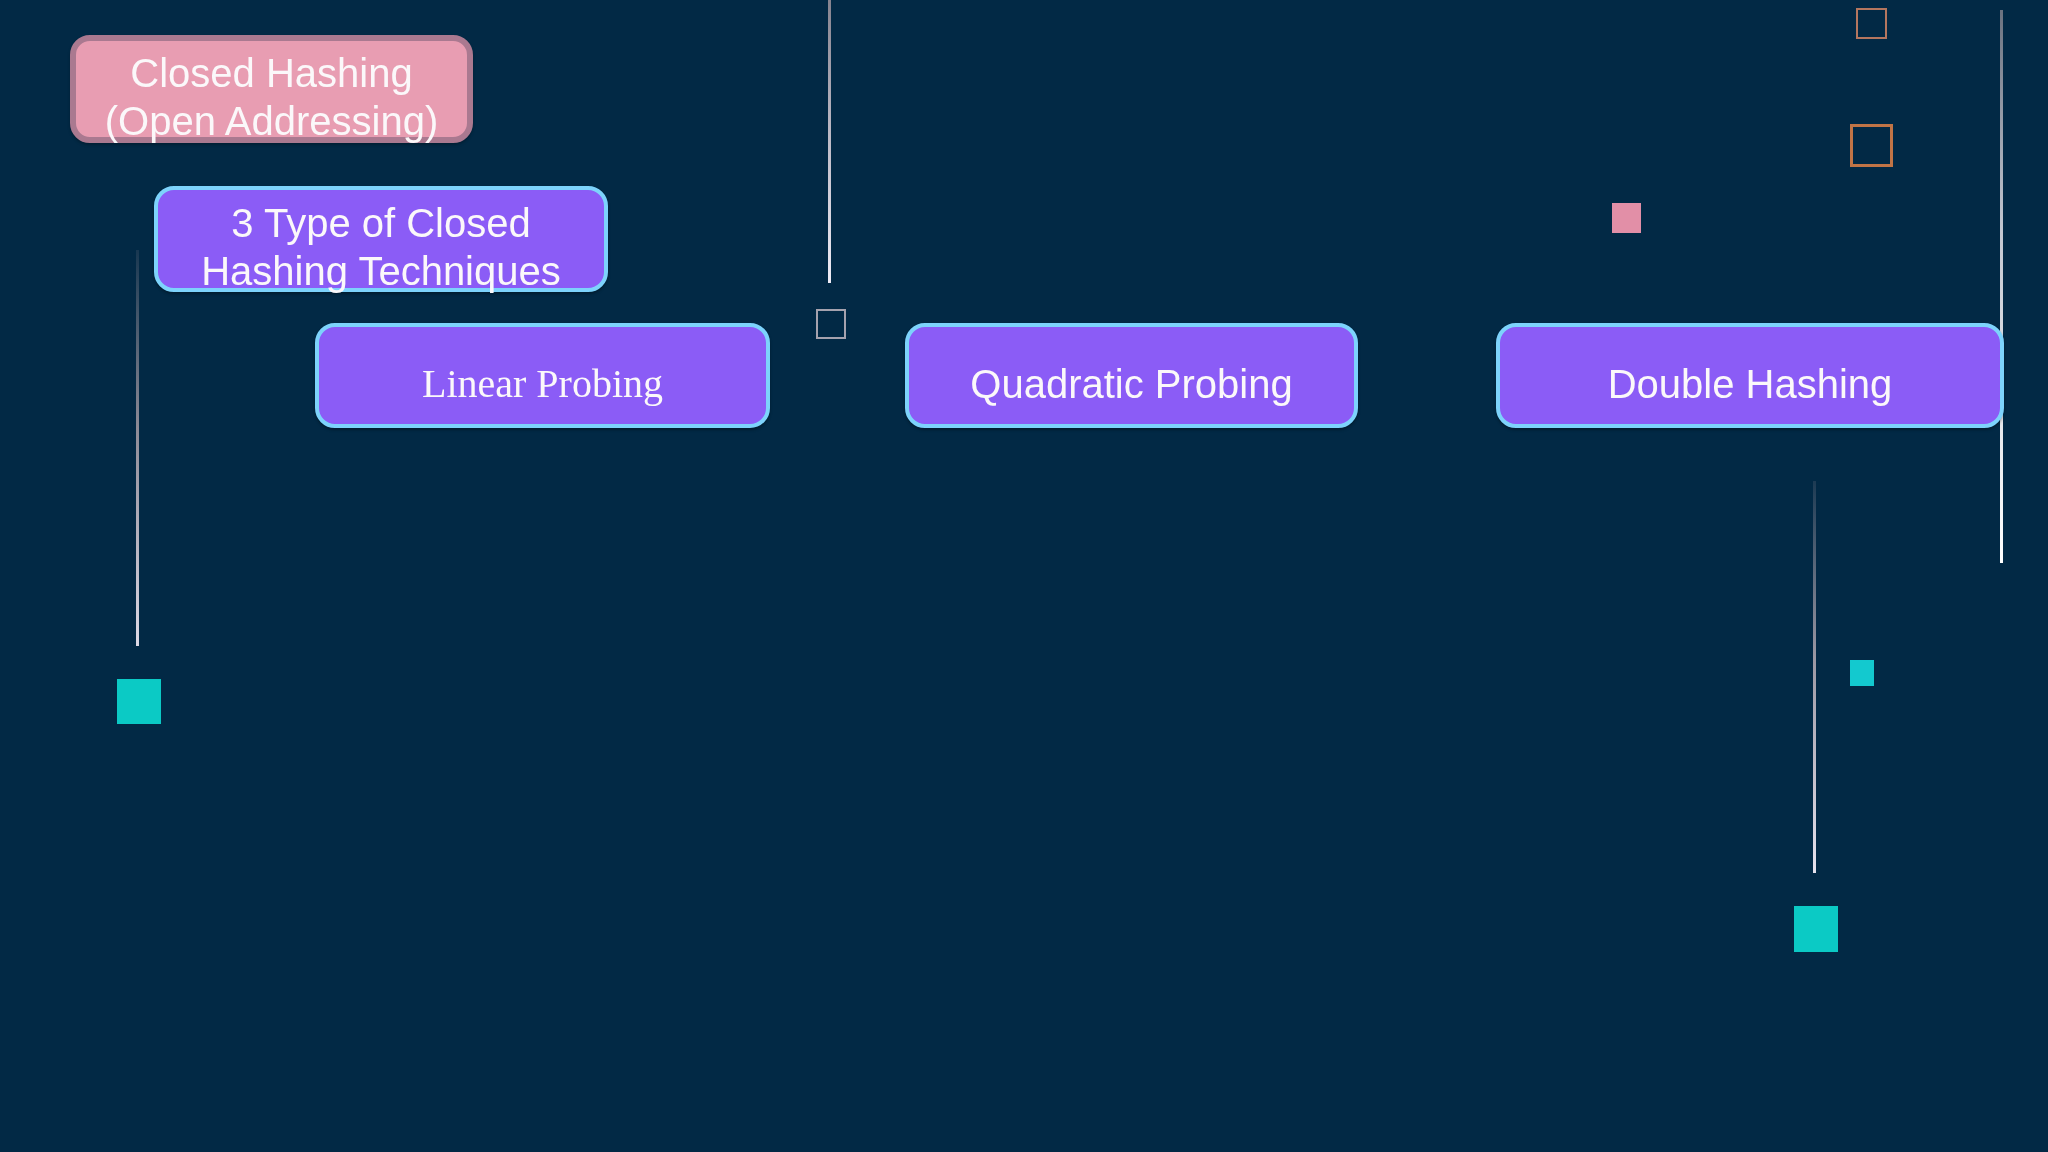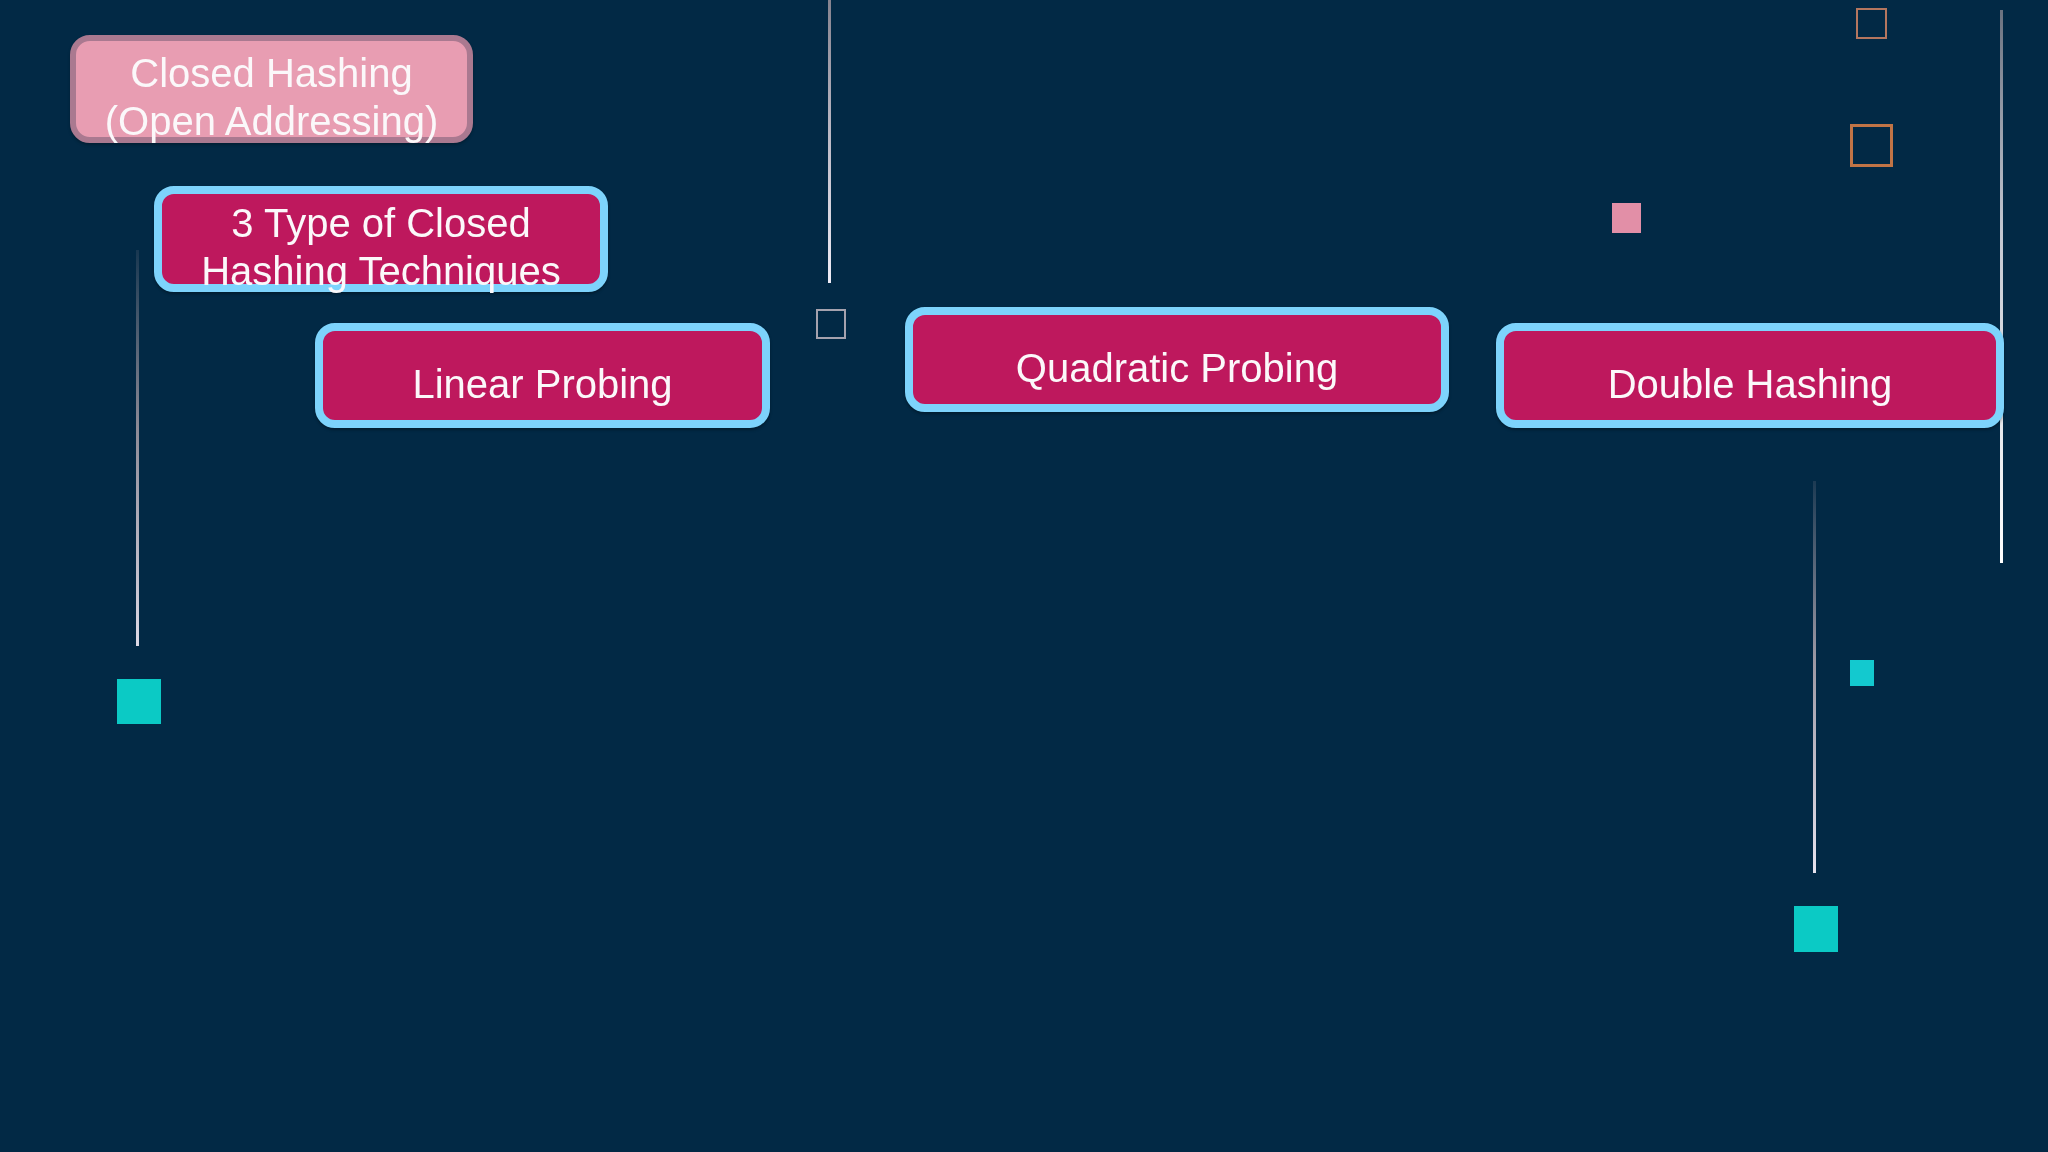--- a/index.html
+++ b/index.html
@@ -28,27 +28,27 @@
     cursor: pointer;
   }
   .node-label { white-space: pre-line; margin-top: 16px; }
   .node--root {
     left: 70px; top: 35px; width: 403px; height: 108px;
     background: #e89db2;
     border: 6px solid #aa7990;
     box-shadow: 0 2px 3px rgba(0,0,0,0.25);
   }
   .node--pink {
-    background: #be185d;
-    border: 8px solid #7dd3fc;
+    background: #8b5cf6;
+    border: 4px solid #7dd3fc;
     box-shadow: 0 2px 3px rgba(0,0,0,0.3);
   }
   .node--types  { left: 154px;  top: 186px; width: 454px; height: 106px; }
-  .node--t1     { left: 315px;  top: 323px; width: 455px; height: 105px; }
-  .node--t2     { left: 905px;  top: 307px; width: 544px; height: 105px; }
+  .node--t1     { left: 315px;  top: 323px; width: 455px; height: 105px; font-family: Liberation Serif, serif; }
+  .node--t2     { left: 905px;  top: 323px; width: 453px; height: 105px; }
   .node--t3     { left: 1496px; top: 323px; width: 508px; height: 105px; }
 
   
   .vline { position: absolute; width: 3px; }
   .vline--center {
     left: 828px; top: 0; height: 283px;
     background: linear-gradient(to bottom, #86838f 0%, #b9b6c2 45%, #efecf6 100%);
   }
   .vline--left {
     left: 136px; top: 250px; height: 396px;

